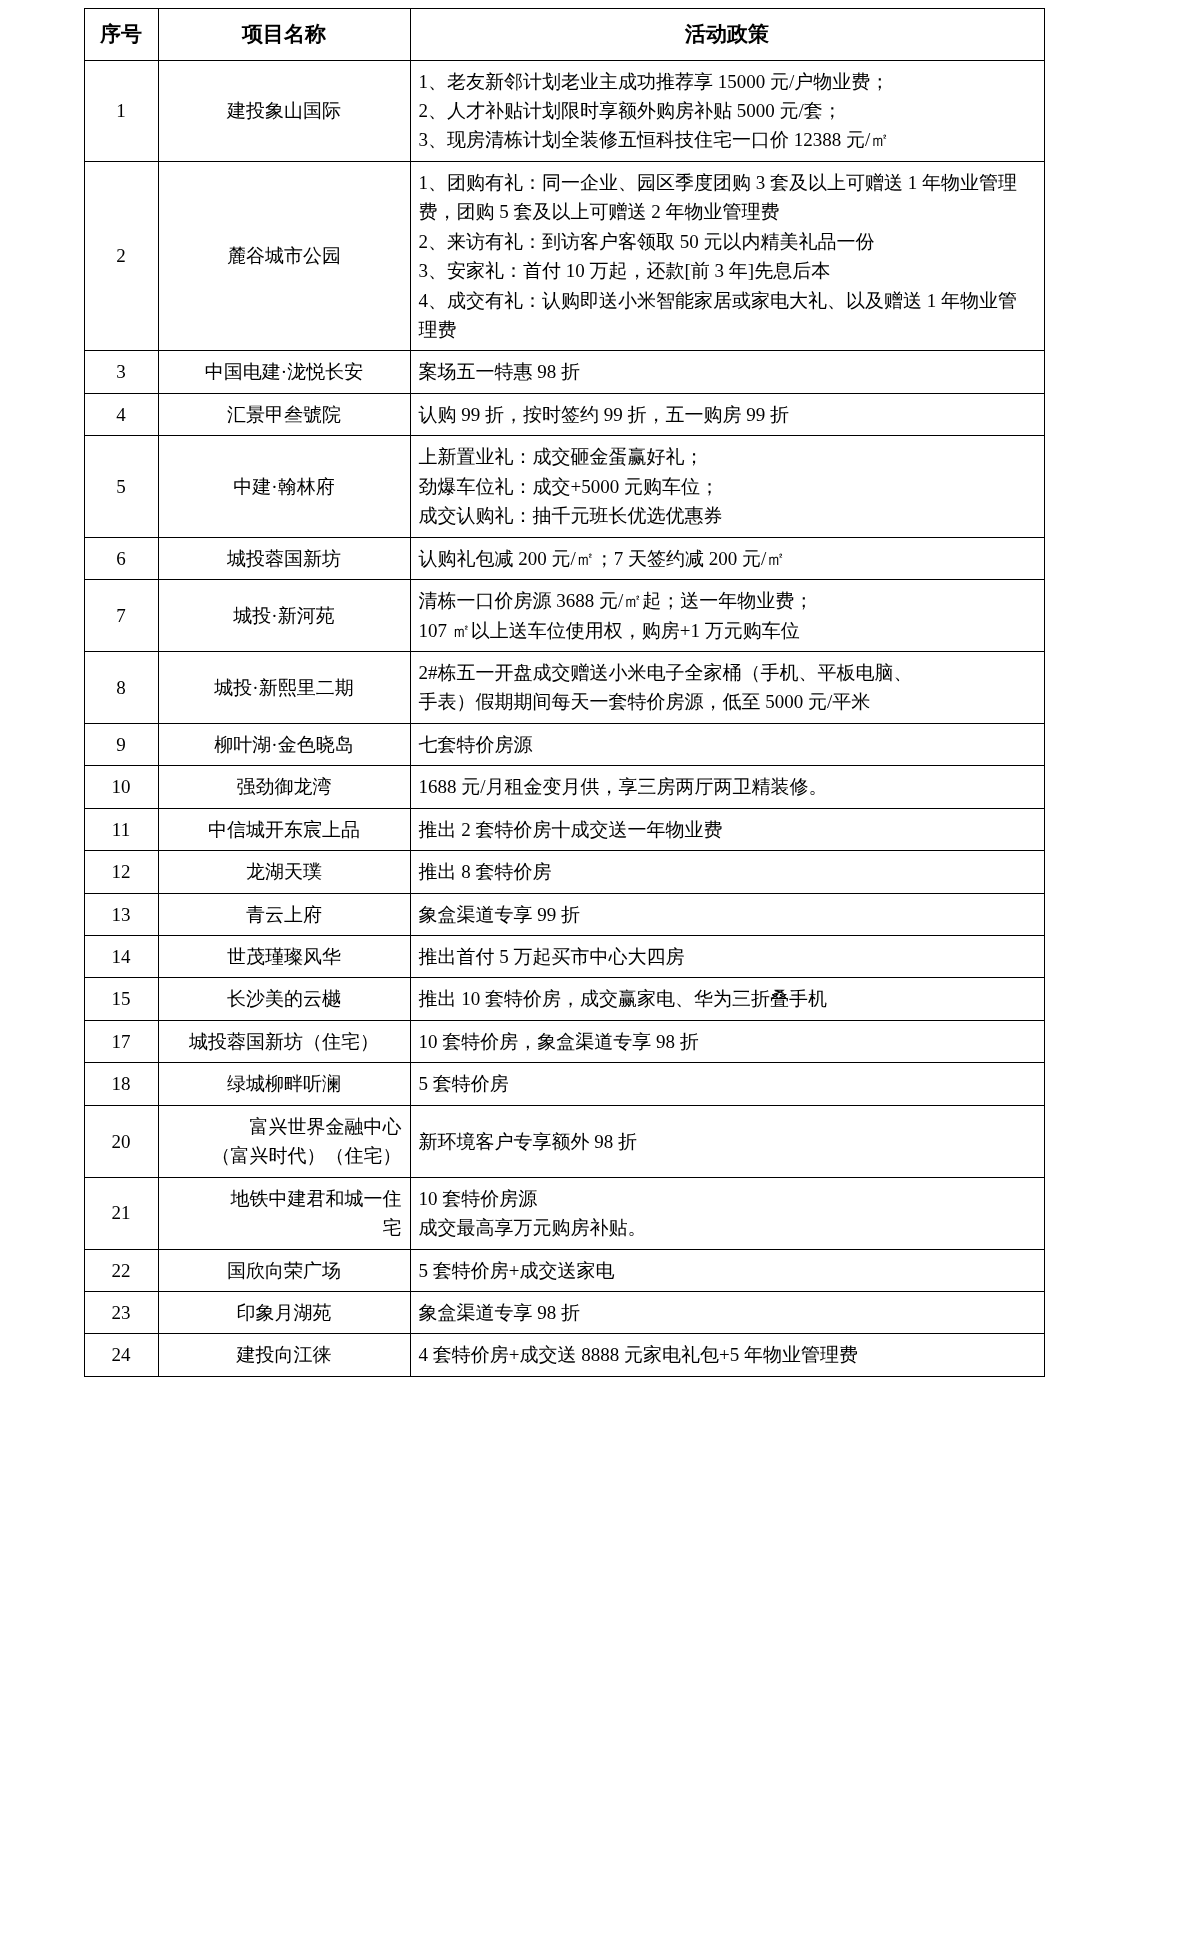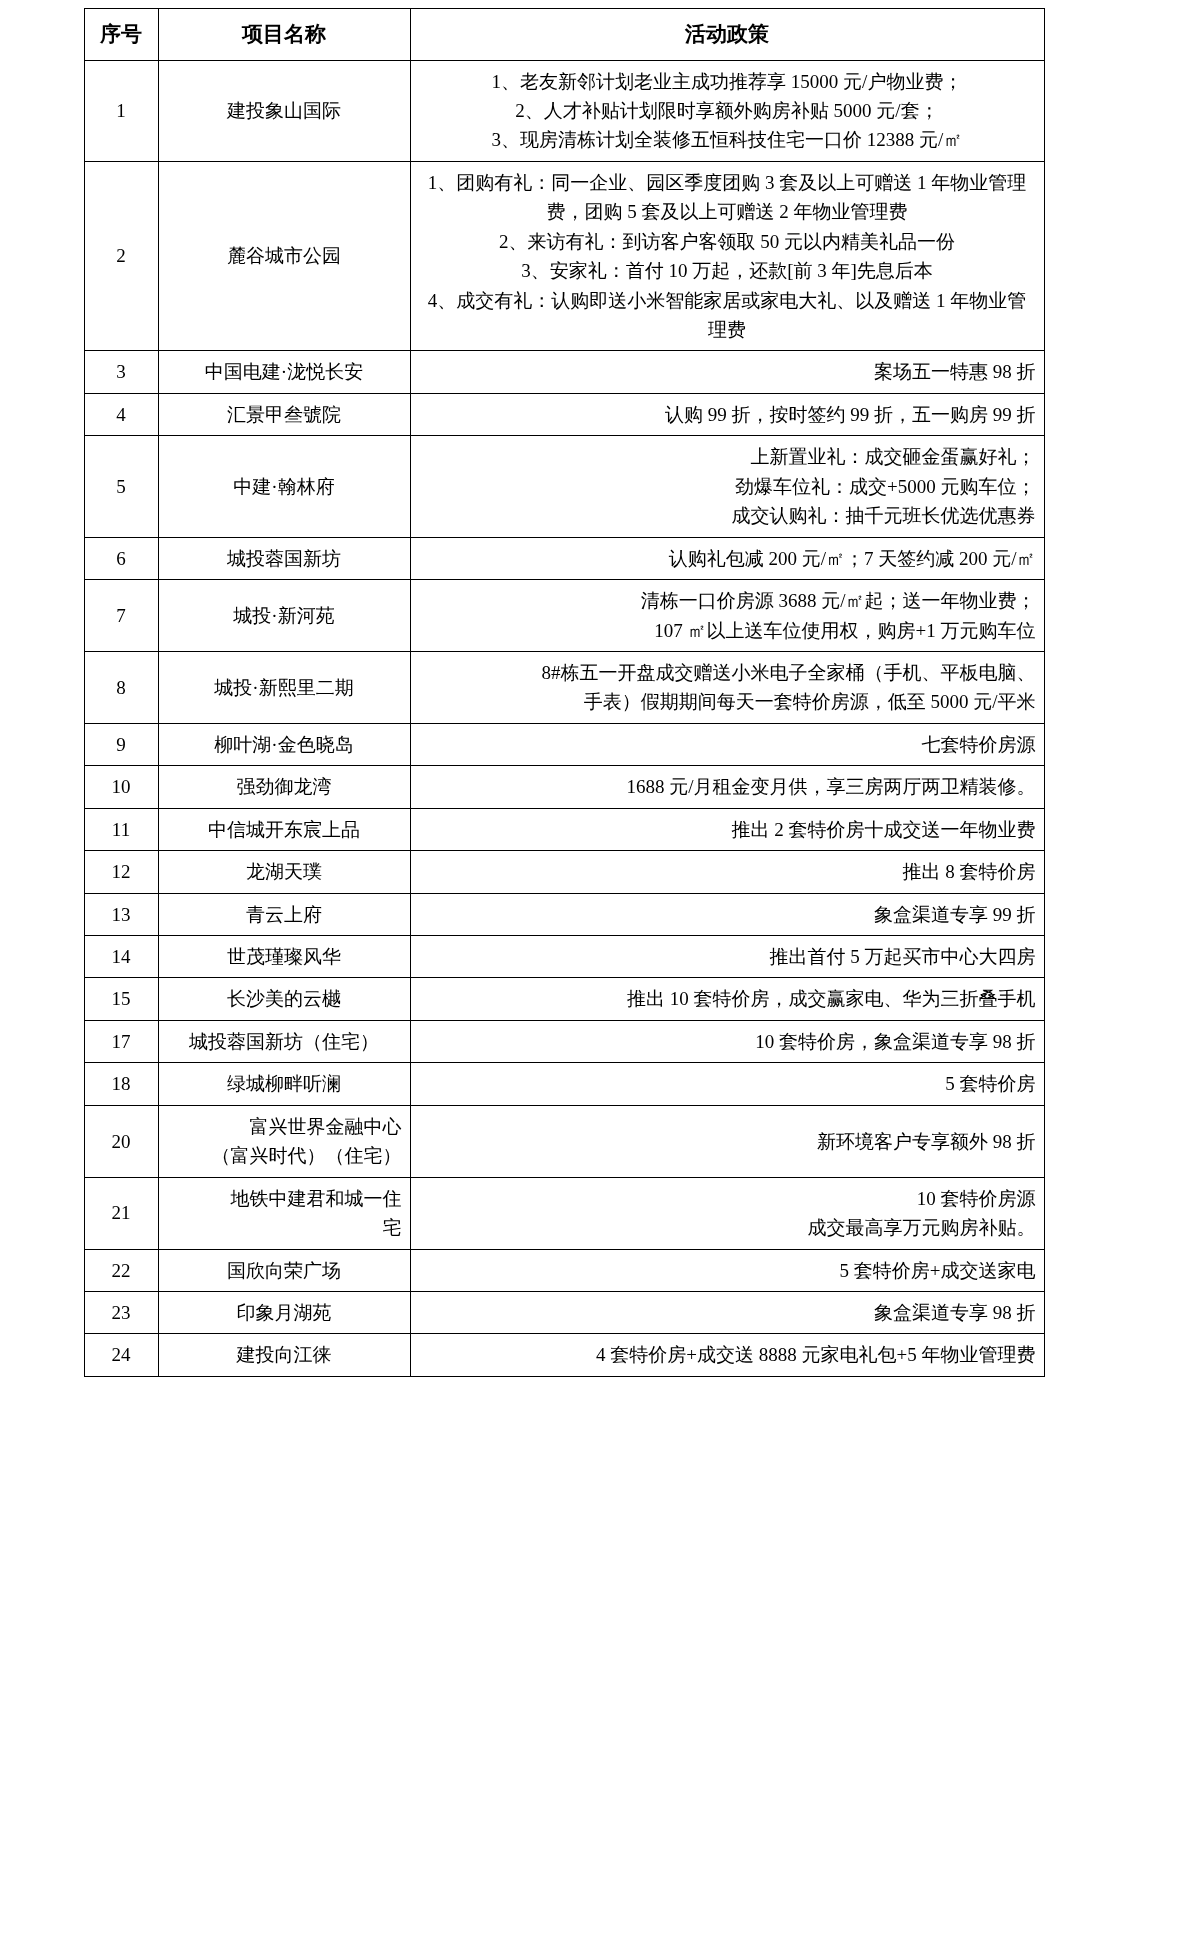--- a/index.html
+++ b/index.html
@@ -43,25 +43,25 @@
   }
   td.cell-no {
     text-align: center;
     font-size: 19px;
   }
   td.cell-name {
     text-align: center;
     font-size: 19px;
   }
   td.cell-policy {
-    text-align: right;
+    text-align: left;
     font-size: 19px;
   }
   td.cell-policy.align-left {
-    text-align: center;
+    text-align: left;
   }
   .line {
     display: block;
   }
   .name-multiline .line {
     display: block;
     text-align: right;
   }
 </style>
 </head>
@@ -136,21 +136,21 @@
           <td class="cell-name">城投·新河苑</td>
           <td class="cell-policy">
             <span class="line">清栋一口价房源 3688 元/㎡起；送一年物业费；</span>
             <span class="line">107 ㎡以上送车位使用权，购房+1 万元购车位</span>
           </td>
         </tr>
         <tr>
           <td class="cell-no">8</td>
           <td class="cell-name">城投·新熙里二期</td>
           <td class="cell-policy">
-            <span class="line">8#栋五一开盘成交赠送小米电子全家桶（手机、平板电脑、</span>
+            <span class="line">2#栋五一开盘成交赠送小米电子全家桶（手机、平板电脑、</span>
             <span class="line">手表）假期期间每天一套特价房源，低至 5000 元/平米</span>
           </td>
         </tr>
         <tr>
           <td class="cell-no">9</td>
           <td class="cell-name">柳叶湖·金色晓岛</td>
           <td class="cell-policy">
             <span class="line">七套特价房源</span>
           </td>
         </tr>

